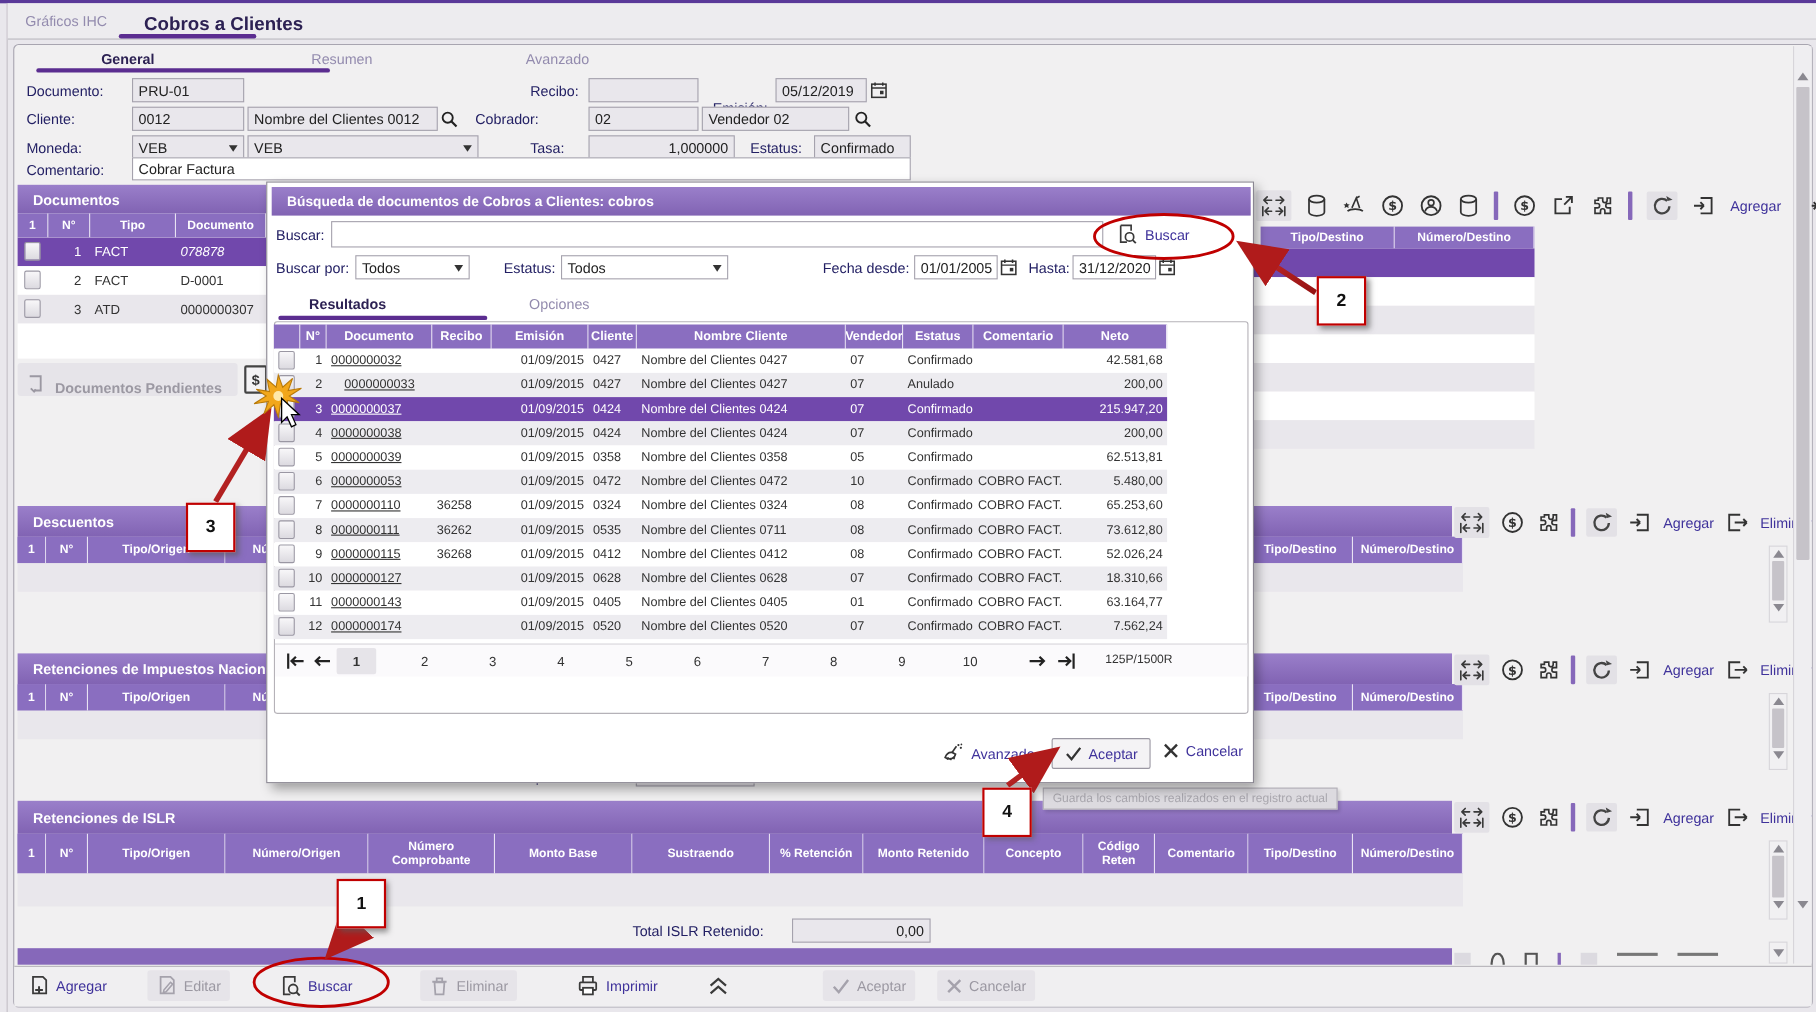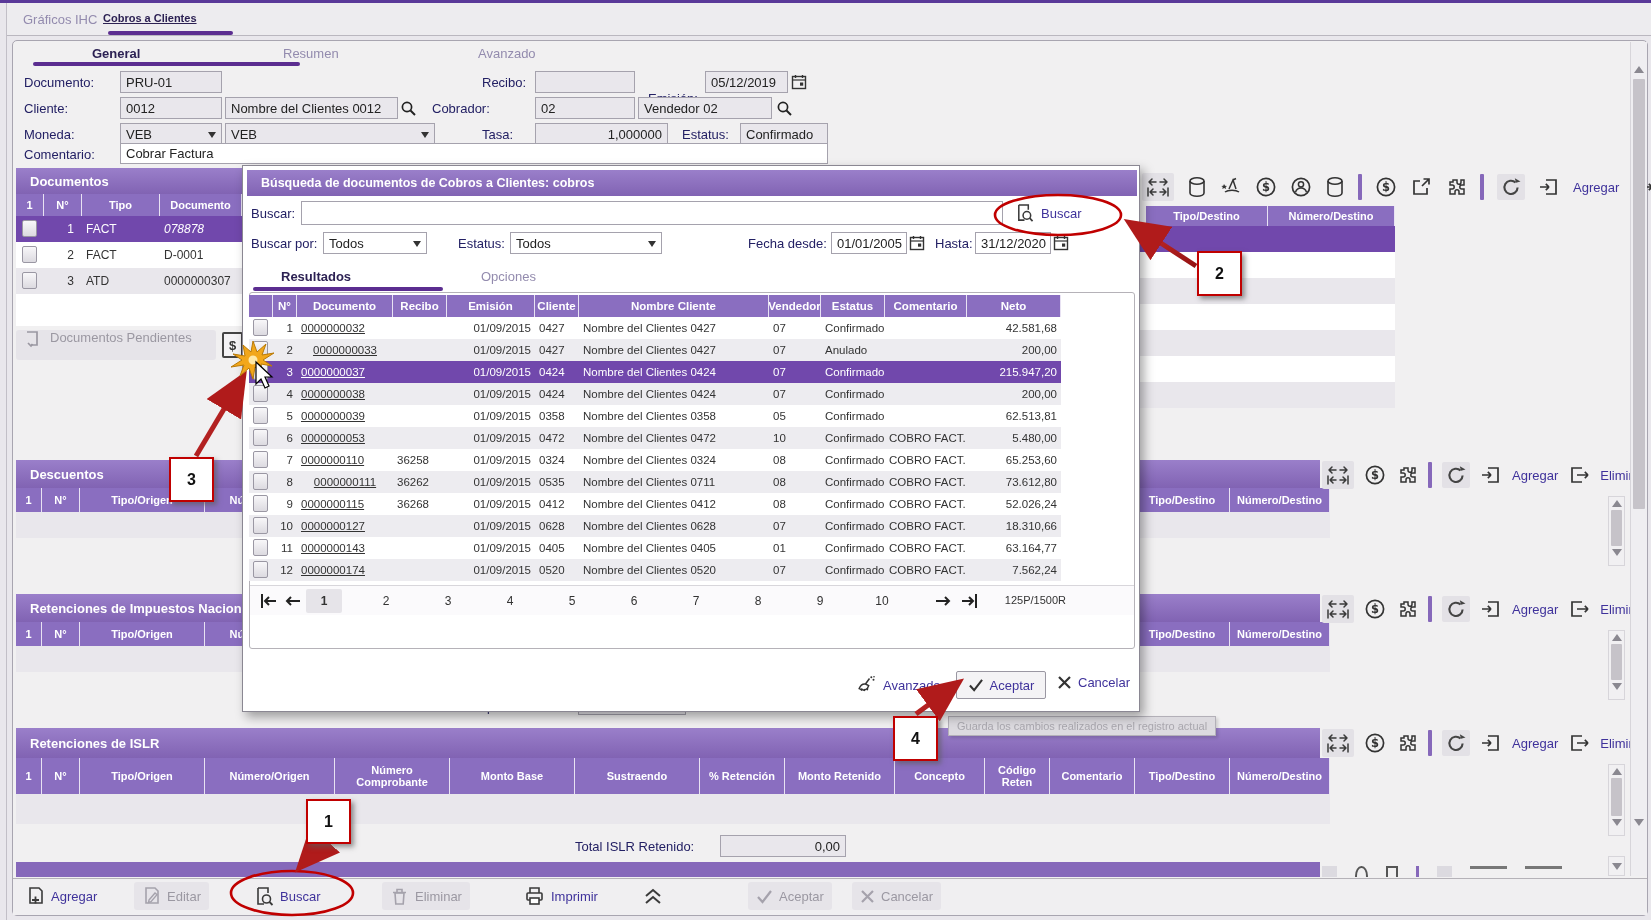--- a/index.html
+++ b/index.html
@@ -48,21 +48,21 @@
 </head>
 <body>
 
 <div class="page">
 
   <div class="abs" style="left:0;top:0;width:1651px;height:3px;background:#5a3999;"></div>
   <div class="abs" style="left:6px;top:3px;width:1px;height:917px;background:#c2bfc7;"></div>
 
   <div class="abs" style="left:7px;top:3px;width:1644px;height:33px;background:#edecef;border-bottom:1px solid #bab7bf;">
     <span class="abs tab-idle" style="left:16px;top:9px;font-size:13px;">Gráficos IHC</span>
-    <span class="abs tab-active" style="left:96px;top:9px;font-size:11px;text-decoration:underline;">Cobros a Clientes</span>
+    <span class="abs tab-active" style="left:124px;top:9px;font-size:17px;">Cobros a Clientes</span>
     <div class="underline" style="left:101px;top:28px;width:125px;"></div>
   </div>
 
   <div class="abs" style="left:12px;top:40px;width:1636px;height:876px;border:1px solid #a8a5b0;border-radius:5px;background:#f1f0f1;"></div>
 
   <span class="abs tab-active" style="left:92px;top:46px;font-size:13px;z-index:1;">General</span>
   <span class="abs tab-idle" style="left:283px;top:46px;font-size:13px;z-index:1;">Resumen</span>
   <span class="abs tab-idle" style="left:478px;top:46px;font-size:13px;z-index:1;">Avanzado</span>
   <div class="underline" style="left:33px;top:62px;width:267px;z-index:1;"></div>
 
@@ -139,21 +139,21 @@
         <div style="position: absolute; left: 148px; top: 0px; height: 26px; display: flex; align-items: center;">D-0001</div>
       </div>
       <div style="position: absolute; left: 0px; top: 52px; width: 226px; height: 26px; background: rgb(233, 231, 236); color: rgb(51, 51, 51); font-size: 12px;">
         <div class="cbx" style="position: absolute; left: 6px; top: 4px;"></div>
         <div style="position: absolute; left: 28px; top: 0px; width: 34px; height: 26px; display: flex; align-items: center; justify-content: flex-end; padding-right: 4px;">3</div>
         <div style="position: absolute; left: 70px; top: 0px; height: 26px; display: flex; align-items: center;">ATD</div>
         <div style="position: absolute; left: 148px; top: 0px; height: 26px; display: flex; align-items: center;">0000000307</div>
       </div>
     </div>
 
-  <div class="abs chip" style="left:16px;top:330px;width:200px;height:30px;display:flex;align-items:flex-start;gap:8px;padding-left:8px;">
+  <div class="abs chip" style="left:16px;top:330px;width:200px;height:30px;display:flex;align-items:flex-end;gap:8px;padding-left:8px;font-weight:bold;">
     <span>
         <svg width="18" height="20" viewBox="0 0 18 20">
           <path d="M3 2h10v13H7" fill="none" stroke="#9b98a2" stroke-width="1.7"></path>
           <path d="M4 13l3 3 1.5-2" fill="none" stroke="#9b98a2" stroke-width="1.7"></path>
         </svg>
       </span>
     <span class="btxt-dis">Documentos Pendientes</span>
   </div>
   <div class="abs" style="left:222px;top:332px;width:21px;height:26px;border:2px solid #444;border-radius:2px;background:#f4f3f5;display:flex;align-items:center;justify-content:center;font-weight:bold;font-size:13px;color:#333;">$</div>
 
@@ -726,21 +726,21 @@
           <div class="mcell" style="left: 286px; width: 44px; justify-content: flex-start;">0324</div>
           <div class="mcell" style="left: 330px; width: 190px; justify-content: flex-start;">Nombre del Clientes 0324</div>
           <div class="mcell" style="left: 520px; width: 52px; justify-content: flex-start;">08</div>
           <div class="mcell" style="left: 572px; width: 64px; justify-content: flex-start;">Confirmado</div>
           <div class="mcell" style="left: 636px; width: 82px; justify-content: flex-start;">COBRO FACT. Nº 0...</div>
           <div class="mcell" style="left: 718px; width: 94px; justify-content: flex-end;">65.253,60</div>
         </div>
         <div class="mrow" style="position: absolute; left: 6px; top: 305px; width: 812px; height: 22px; background: rgb(237, 236, 240); color: rgb(51, 51, 51);">
           <div class="cbx" style="position: absolute; left: 4px; top: 2px; height: 17px;"></div>
           <div class="mcell" style="left: 24px; width: 24px; justify-content: flex-end;">8</div>
-          <div class="mcell" style="left: 48px; width: 96px; justify-content: center;">
+          <div class="mcell" style="left: 48px; width: 96px; justify-content: flex-start;">
             <span class="doclink">0000000111</span>
           </div>
           <div class="mcell" style="left: 144px; width: 54px; justify-content: flex-start;">36262</div>
           <div class="mcell" style="left: 198px; width: 88px; justify-content: flex-end;">01/09/2015</div>
           <div class="mcell" style="left: 286px; width: 44px; justify-content: flex-start;">0535</div>
           <div class="mcell" style="left: 330px; width: 190px; justify-content: flex-start;">Nombre del Clientes 0711</div>
           <div class="mcell" style="left: 520px; width: 52px; justify-content: flex-start;">08</div>
           <div class="mcell" style="left: 572px; width: 64px; justify-content: flex-start;">Confirmado</div>
           <div class="mcell" style="left: 636px; width: 82px; justify-content: flex-start;">COBRO FACT. Nº 0...</div>
           <div class="mcell" style="left: 718px; width: 94px; justify-content: flex-end;">73.612,80</div>

